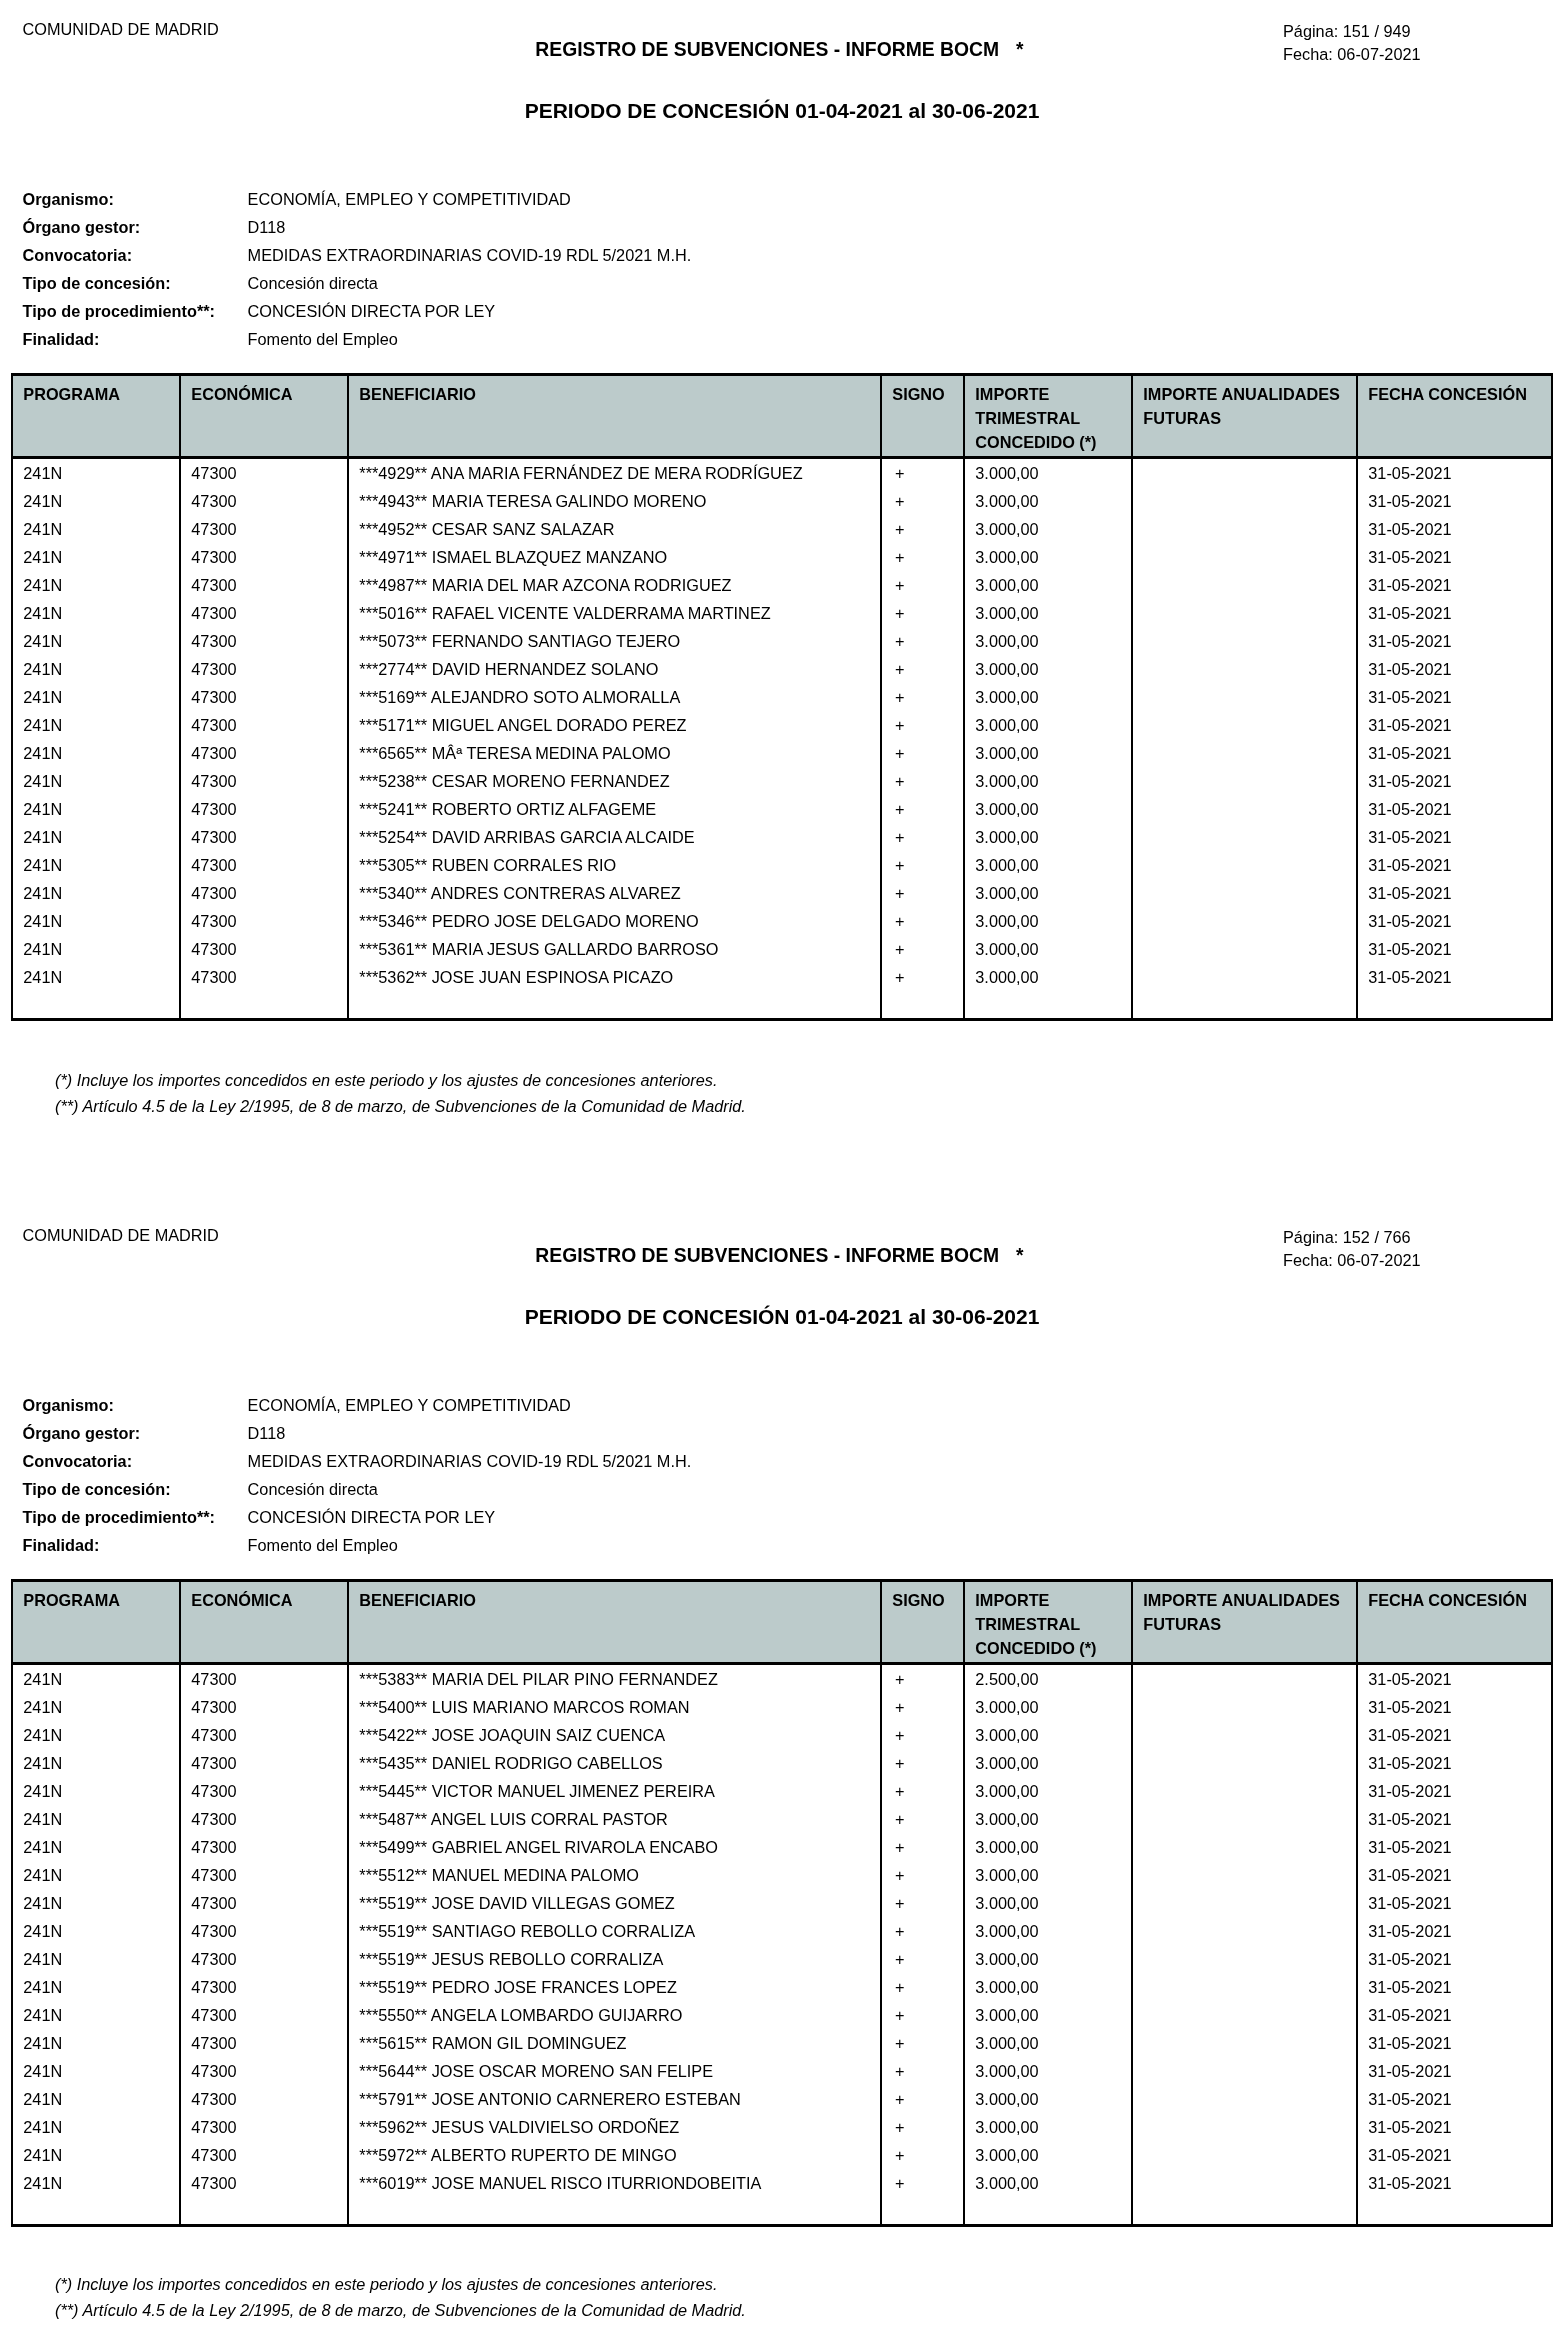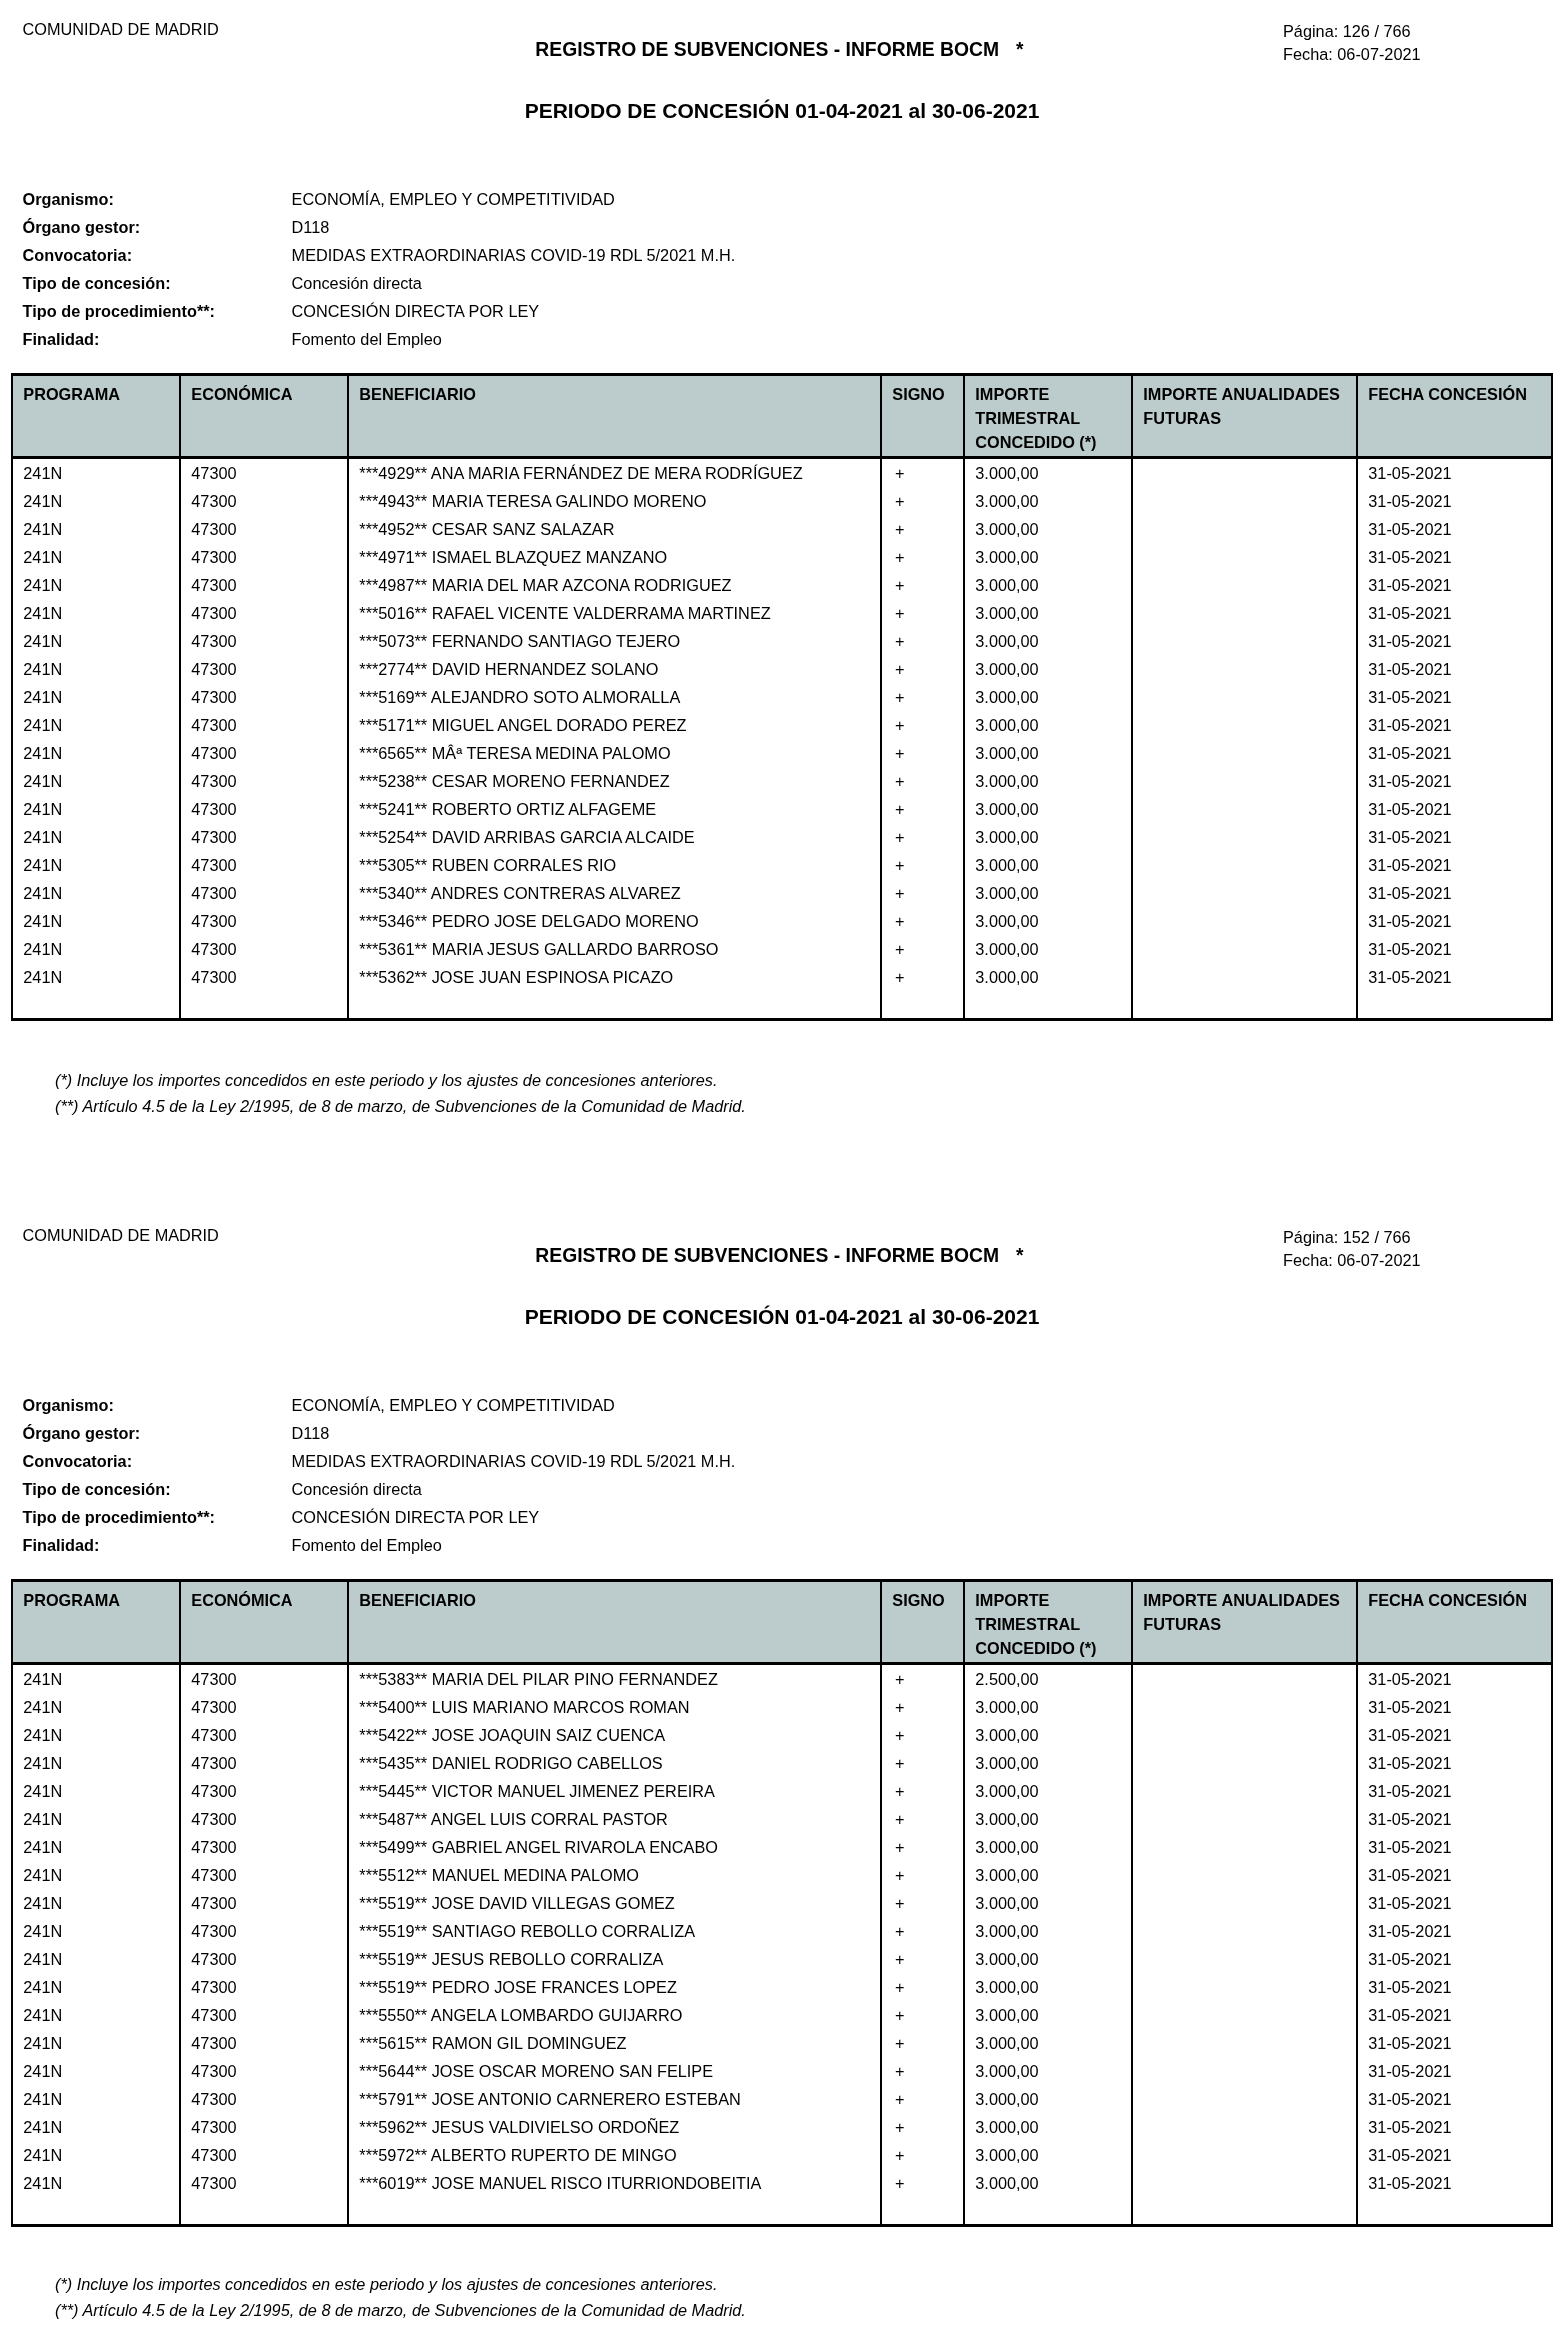--- a/index.html
+++ b/index.html
@@ -44,21 +44,21 @@
       position: absolute;
       left: 1283px; top: 20px;
       font-size: 16.3px; line-height: 23px;
     }
 
     .info {
       position: absolute;
       left: 22.6px; top: 185px;
       font-size: 16.3px;
     }
-    .info-row { height: 28px; display: flex; align-items: center; gap: 44px; }
+    .info-row { height: 28px; display: flex; align-items: center; }
     .info-label { width: 225px; font-weight: bold; }
     .info-value { }
 
     .grant-table {
       position: absolute;
       left: 11.3px; top: 373px;
       width: 1541px;
       border-collapse: collapse;
       font-size: 16.3px;
       table-layout: fixed;
@@ -102,21 +102,21 @@
 </head>
 <body>
 
 <div class="page p1">
   <div class="org-name">COMUNIDAD DE MADRID</div>
   <div class="report-title">
     <span class="ttl">REGISTRO DE SUBVENCIONES - INFORME BOCM</span><span class="star">*</span>
   </div>
   <div class="period-title">PERIODO DE CONCESIÓN 01-04-2021 al 30-06-2021</div>
   <div class="page-meta">
-    <div>Página: 126 / 766</div>
+    <div>Página: 151 / 949</div>
     <div>Fecha:  06-07-2021</div>
   </div>
 
   <div class="info">
     <div class="info-row">
         <span class="info-label">Organismo:</span>
         <span class="info-value">ECONOMÍA, EMPLEO Y COMPETITIVIDAD</span>
       </div>
     <div class="info-row">
         <span class="info-label">Órgano gestor:</span>

